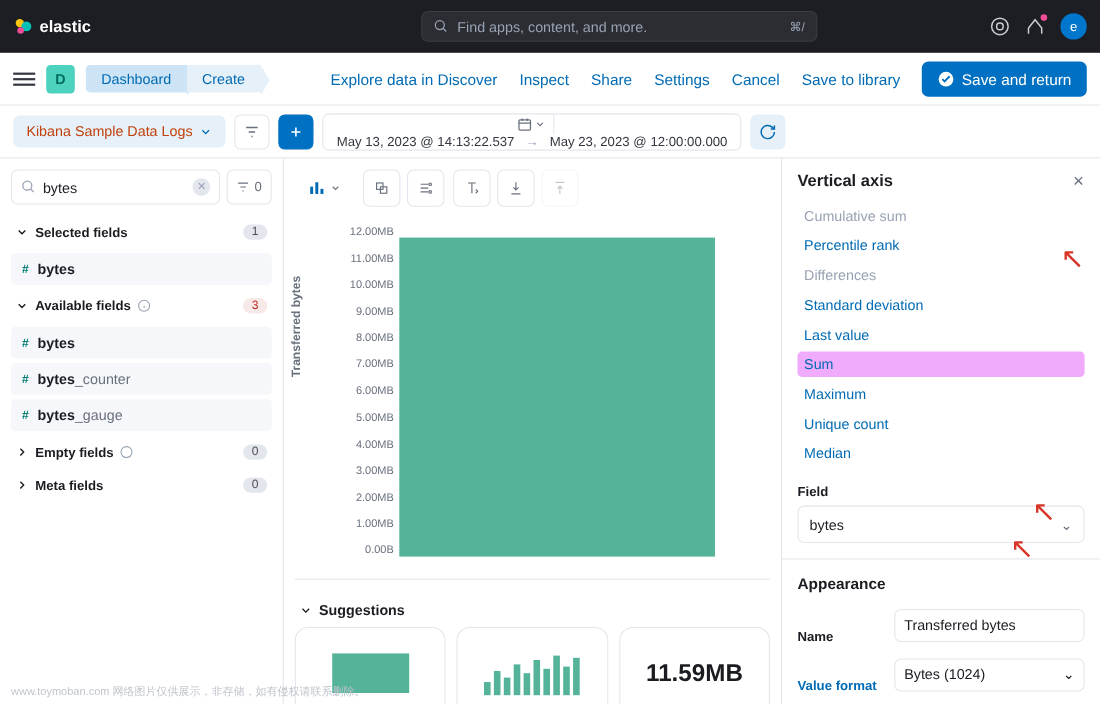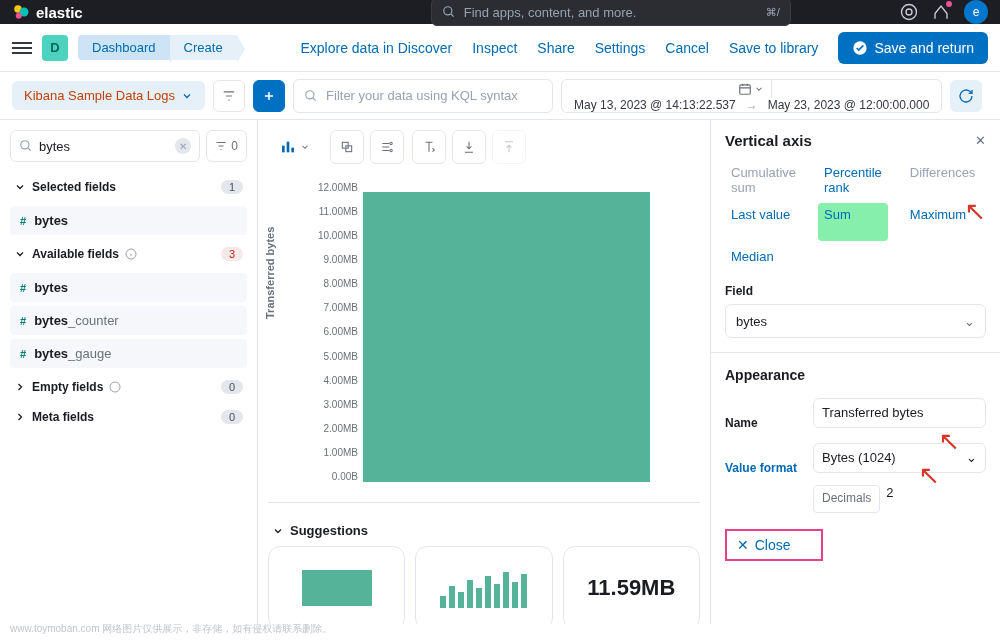--- a/index.html
+++ b/index.html
@@ -1,19 +1,19 @@
 <!DOCTYPE html>
 <html><head>
 <meta charset="utf-8">
 <style>
 * { box-sizing: border-box; margin: 0; padding: 0; font-family: -apple-system, BlinkMacSystemFont, "Segoe UI", Helvetica, Arial, sans-serif; }
 body { background: #fff; font-size: 13px; color: #1a1c21; width: 1000px; height: 640px; overflow: hidden; }
 
 
-.topbar { background: #1c1e23; height: 24px; display: flex; align-items: center; padding: 0 12px; gap: 48px; }
+.topbar { background: #1c1e23; height: 48px; display: flex; align-items: center; padding: 0 12px; }
 .logo { display: flex; align-items: center; gap: 6px; color: #fff; font-weight: 600; font-size: 15px; }
 .logo-icon { width: 18px; height: 18px; }
 .search-global { margin-left: 300px; background: #2b2d33; border: 1px solid #3a3c42; border-radius: 6px; height: 28px; width: 360px; display: flex; align-items: center; padding: 0 10px; color: #98a2b3; gap: 8px; }
 .search-global .kbd { margin-left: auto; font-size: 11px; color: #98a2b3; }
 .topbar-right { margin-left: auto; display: flex; align-items: center; gap: 14px; }
 .topbar-icon { color: #c9cdd4; position: relative; }
 .topbar-icon .dot { position: absolute; top: -2px; right: -2px; width: 6px; height: 6px; background: #f04e98; border-radius: 50%; }
 .avatar { width: 24px; height: 24px; border-radius: 50%; background: #0077cc; color: #fff; display: flex; align-items: center; justify-content: center; font-size: 12px; }
 
 
@@ -77,24 +77,24 @@
 .sug-card .lbl { position:absolute; bottom:-14px; font-size:10px; color:#69707d; font-weight:700;}
 .sug-swatch { width: 70px; height: 36px; background: #54b399; }
 .sug-bars { display:flex; align-items:flex-end; gap:3px; height:40px;}
 .sug-bars span{ width:6px; background:#54b399; }
 
 
 .rightpanel { width: 290px; border-left: 1px solid #e3e6ec; padding: 12px 14px; overflow-y: auto; position:relative;}
 .rp-head { display: flex; align-items: center; margin-bottom: 12px; }
 .rp-head h3 { font-size: 15px; font-weight: 700; }
 .rp-head .x { margin-left: auto; color: #69707d; cursor:pointer;}
-.fn-grid { display: grid; grid-template-columns: 1fr 1fr 1fr 1fr; gap: 4px 16px; margin-bottom: 16px; }
+.fn-grid { display: grid; grid-template-columns: 1fr; gap: 4px 16px; margin-bottom: 16px; }
 .fn { color: #006bb4; padding: 4px 6px; border-radius: 4px; cursor:pointer; font-size:13px;}
 .fn.disabled { color: #98a2b3; }
-.fn.selected { background: #86efac; }
+.fn.selected { background: #f0abfc; }
 .label { font-size: 12px; font-weight: 700; margin-bottom: 6px; }
 .select { border: 1px solid #e3e6ec; border-radius: 6px; height: 34px; display: flex; align-items: center; padding: 0 10px; margin-bottom: 14px; font-size:13px;}
 .select .chev { margin-left: auto; color: #69707d; }
 .adv { color: #006bb4; display: flex; align-items: center; gap: 6px; font-weight:700; margin-bottom:16px; cursor:pointer;}
 .hr { border-top: 1px solid #e3e6ec; margin: 0 -14px 14px; }
 .form-row { display: flex; align-items: center; gap: 10px; margin-bottom: 10px; }
 .form-row .fl { width: 78px; font-size: 12px; font-weight: 700; margin-top: 21px; }
 .form-row .fl.blue { color: #006bb4; }
 .form-row .inp { flex: 1; border: 1px solid #e3e6ec; border-radius: 6px; height: 30px; padding: 0 8px; display:flex; align-items:center; font-size:13px;}
 .deco-row { display:flex; gap:6px; margin-left:88px; margin-bottom:8px;}
@@ -180,27 +180,20 @@
   <div class="icon-btn">
       <svg width="14" height="14" viewBox="0 0 24 24" fill="none" stroke="currentColor" stroke-width="2">
         <path d="M3 5h18M7 12h10M11 19h2"></path>
       </svg>
     </div>
   <div class="icon-btn blue">
       <svg width="14" height="14" viewBox="0 0 24 24" fill="none" stroke="#fff" stroke-width="2.5">
         <path d="M12 5v14M5 12h14"></path>
       </svg>
     </div>
-  <div class="kql-input">
-    <svg width="14" height="14" viewBox="0 0 24 24" fill="none" stroke="#98a2b3" stroke-width="2">
-        <circle cx="10" cy="10" r="7"></circle>
-        <path d="m20 20-5-5"></path>
-      </svg>
-    <span>Filter your data using KQL syntax</span>
-  </div>
   <div class="date-box">
     <div class="date-cal">
       <svg width="14" height="14" viewBox="0 0 24 24" fill="none" stroke="currentColor" stroke-width="2">
           <rect x="3" y="5" width="18" height="16" rx="2"></rect>
           <path d="M3 10h18M8 3v4M16 3v4"></path>
         </svg>
       <svg width="10" height="10" viewBox="0 0 24 24" fill="none" stroke="currentColor" stroke-width="2.5">
           <path d="m6 9 6 6 6-6"></path>
         </svg>
     </div>

